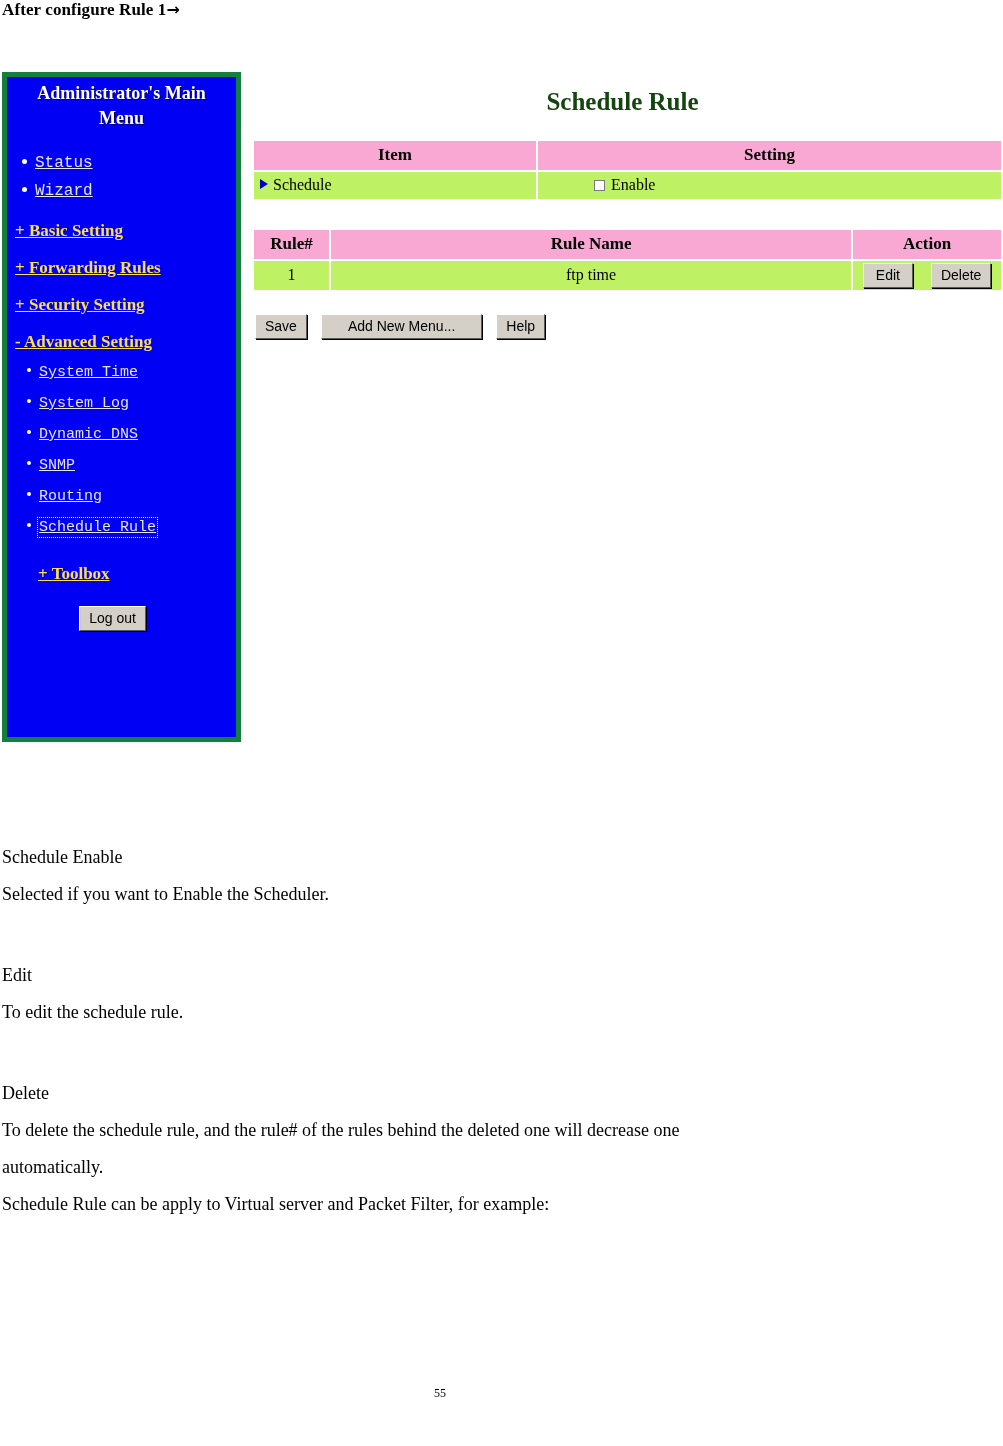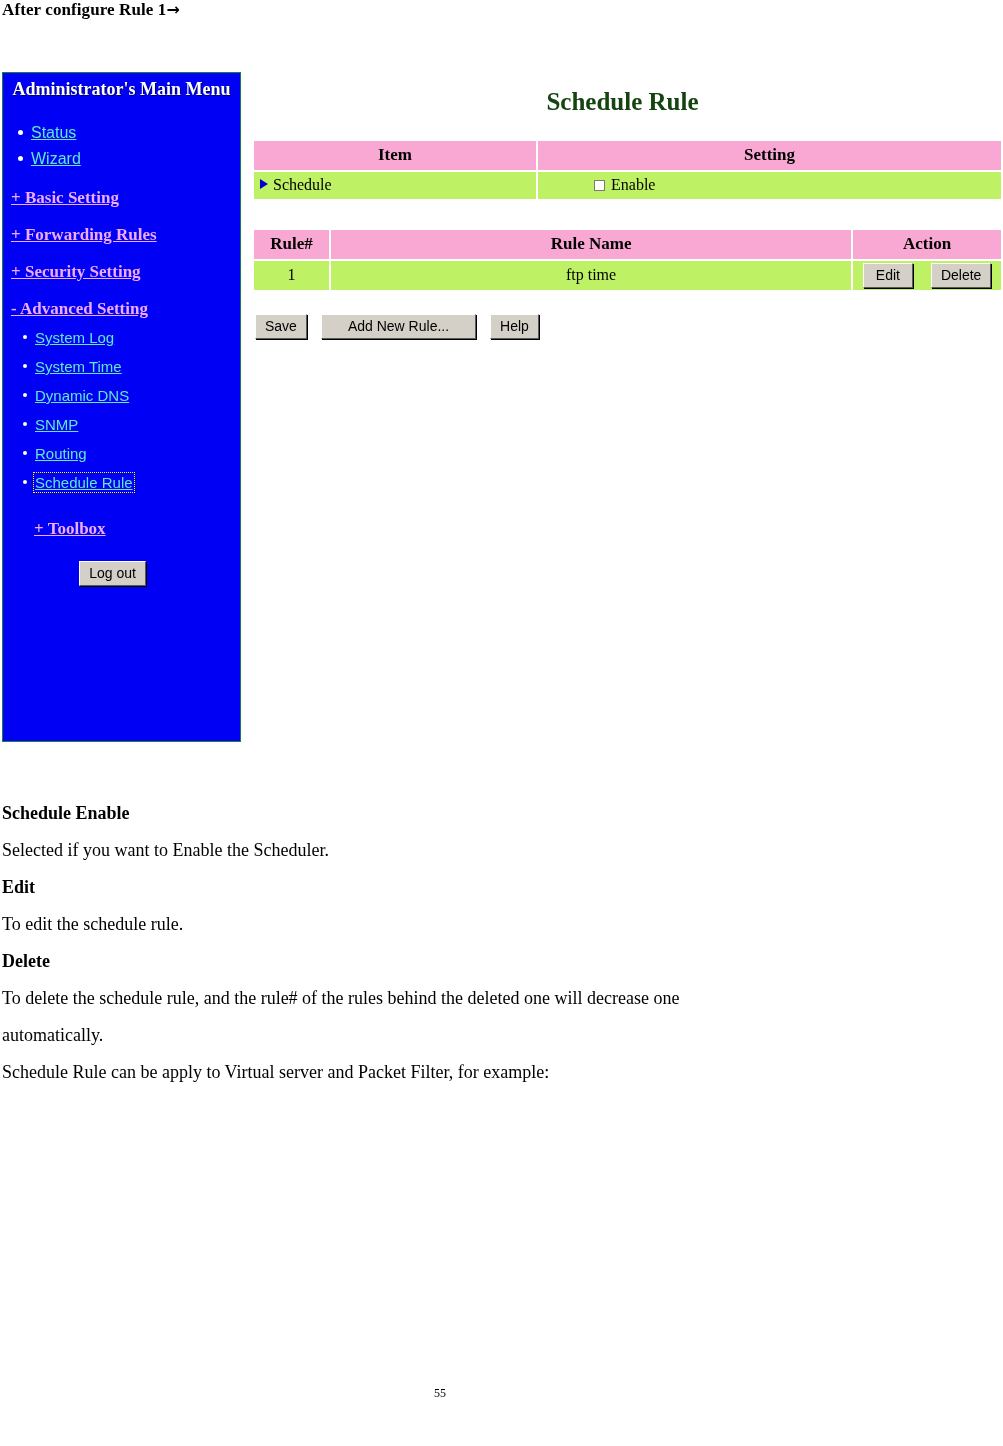--- a/index.html
+++ b/index.html
@@ -44,21 +44,21 @@
   }
 
   
   .sidebar {
     position: absolute;
     left: 0px;
     top: 0px;
     width: 239px;
     height: 670px;
     background: #0000f4;
-    border: 1px solid #15803d;
+    border: 5px solid #15803d;
     box-sizing: border-box;
     overflow: hidden;
   }
   .sb-title {
     margin: 4px 8px 0 8px;
     text-align: center;
     color: #ffffff;
     font-family: "Liberation Serif", "DejaVu Serif", serif;
     font-weight: bold;
     font-size: 18px;
@@ -79,29 +79,29 @@
     content: "";
     position: absolute;
     left: -13px;
     top: 10px;
     width: 5px;
     height: 5px;
     background: #ffffff;
     border-radius: 50%;
   }
   .lnk-yellow {
-    color: #5eead4;
-    font-family: Liberation Sans, sans-serif;
+    color: #e5e5e5;
+    font-family: Liberation Mono, monospace;
     font-size: 16px;
     text-decoration: underline;
     cursor: pointer;
   }
   .lnk-cyan {
     display: inline-block;
-    color: #f0abfc;
+    color: #fde047;
     font-family: "Liberation Serif", "DejaVu Serif", serif;
     font-weight: bold;
     font-size: 17px;
     text-decoration: underline;
     cursor: pointer;
   }
   .sb-section {
     padding-left: 8px;
     margin-top: 17px;
   }
@@ -239,21 +239,21 @@
     left: 2px;
     top: 795px;
     width: 960px;
   }
   .body-text p {
     margin: 0 0 0 0;
     font-family: "Liberation Serif", "DejaVu Serif", serif;
     font-size: 18px;
     line-height: 37px;
   }
-  .body-text p.bold { font-weight: bold; }
+  .body-text p.bold { font-weight: normal; margin-top: 44px; }
 
   .page-number {
     position: absolute;
     left: 0;
     top: 1386px;
     width: 880px;
     text-align: center;
     font-family: "Liberation Serif", "DejaVu Serif", serif;
     font-size: 12px;
   }
@@ -287,24 +287,24 @@
     </div>
     <div class="sb-section">
       <span class="lnk-cyan">+ Security Setting</span>
     </div>
     <div class="sb-section">
       <span class="lnk-cyan">- Advanced Setting</span>
     </div>
 
     <ul class="sb-sub">
       <li>
+        <span class="lnk-yellow">System Time</span>
+      </li>
+      <li>
         <span class="lnk-yellow">System Log</span>
-      </li>
-      <li>
-        <span class="lnk-yellow">System Time</span>
       </li>
       <li>
         <span class="lnk-yellow">Dynamic DNS</span>
       </li>
       <li>
         <span class="lnk-yellow">SNMP</span>
       </li>
       <li>
         <span class="lnk-yellow">Routing</span>
       </li>
@@ -355,21 +355,21 @@
         <td class="col-action action-cell">
           <span class="btn95">Edit</span>
           <span class="btn95">Delete</span>
         </td>
       </tr>
     </tbody>
       </table>
 
     <div class="toolbar-row">
       <span class="btn95">Save</span>
-      <span class="btn95 btn-wide">Add New Rule...</span>
+      <span class="btn95 btn-wide">Add New Menu...</span>
       <span class="btn95">Help</span>
     </div>
   </div>
 </div>
 
 <div class="body-text">
   <p class="bold">Schedule Enable</p>
   <p>Selected if you want to Enable the Scheduler.</p>
   <p class="bold">Edit</p>
   <p>To edit the schedule rule.</p>

